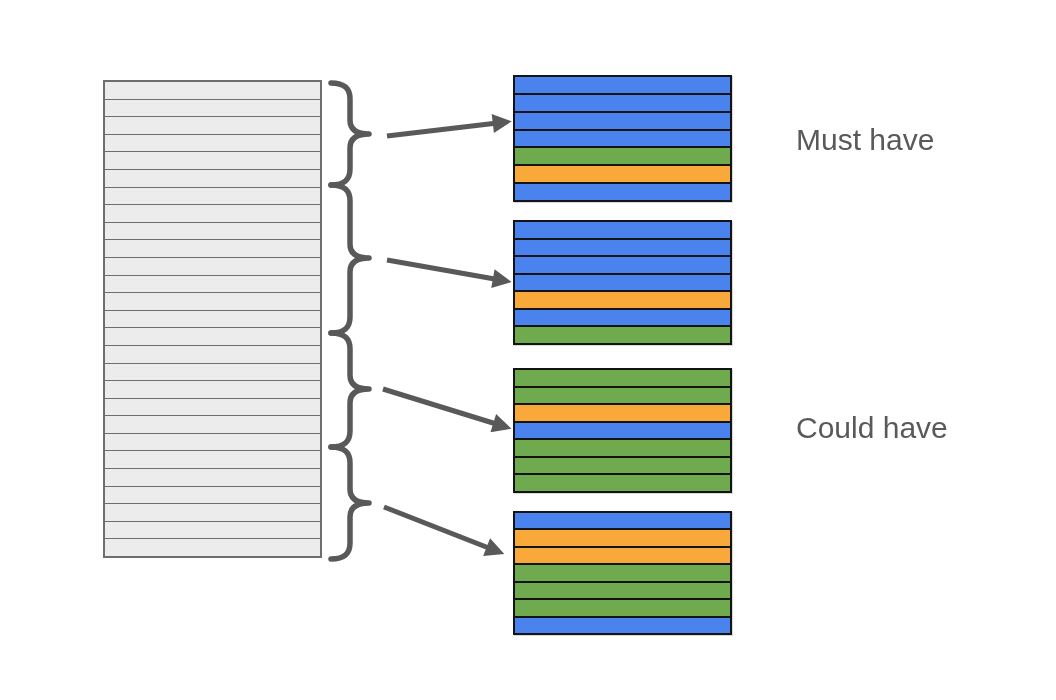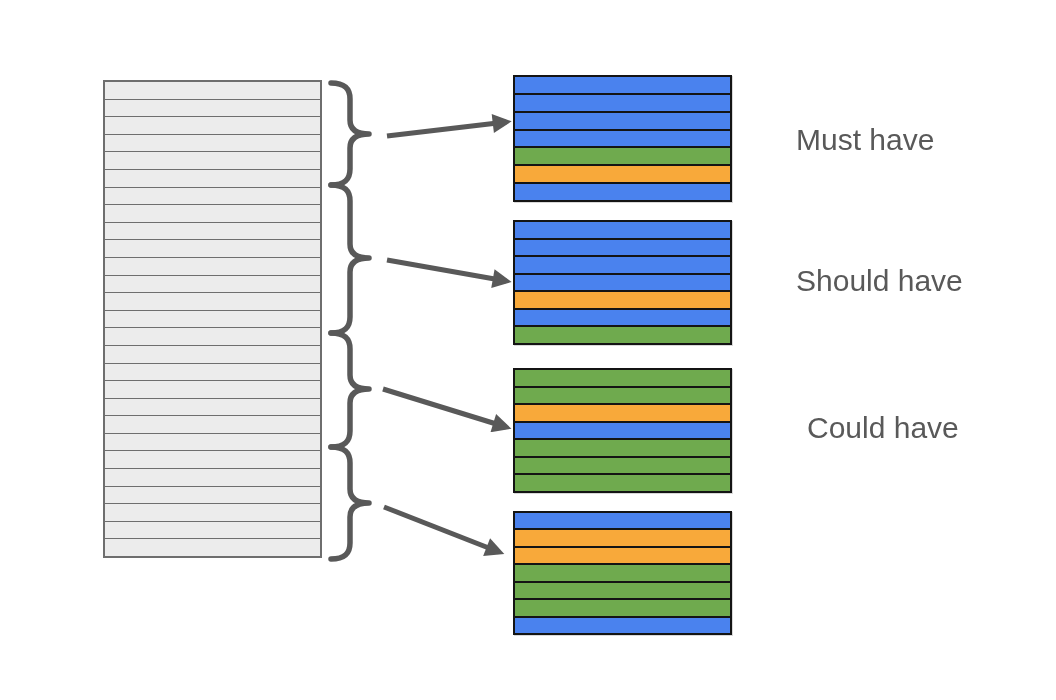--- a/index.html
+++ b/index.html
@@ -39,21 +39,21 @@
   .stack .prow + .prow{border-top:2px solid var(--row-border);}
   .stack-0{top:75px;  height:127px;}
   .stack-1{top:220px; height:125px;}
   .stack-2{top:368px; height:125px;}
   .stack-3{top:511px; height:124px;}
   
   .glabel{
     position:absolute; left:796px; transform:translateY(-50%);
     font-size:30px; color:var(--label); white-space:nowrap;text-align:center;
   }
-  .glabel-0{top:140px;} .glabel-1{top:281px;} .glabel-2{top:428px;margin-left:11px;} .glabel-3{top:569px;}
+  .glabel-0{top:140px;} .glabel-1{top:281px;} .glabel-2{top:428px;} .glabel-3{top:569px;}
 </style>
 </head>
 <body>
 
 <div class="canvas">
 
   <div class="backlog" id="backlog">
       <div class="brow"></div>
       <div class="brow"></div>
       <div class="brow"></div>
@@ -132,16 +132,15 @@
       <div class="prow" style="background: rgb(74, 130, 238);"></div>
       <div class="prow" style="background: rgb(248, 169, 58);"></div>
       <div class="prow" style="background: rgb(248, 169, 58);"></div>
       <div class="prow" style="background: rgb(111, 170, 78);"></div>
       <div class="prow" style="background: rgb(111, 170, 78);"></div>
       <div class="prow" style="background: rgb(111, 170, 78);"></div>
       <div class="prow" style="background: rgb(74, 130, 238);"></div>
     </div>
 
   <div class="glabel glabel-0">Must have</div>
-  <div class="glabel glabel-1">Should have</div>
   <div class="glabel glabel-2">Could have</div>
 
 </div>
 
 </body></html>

